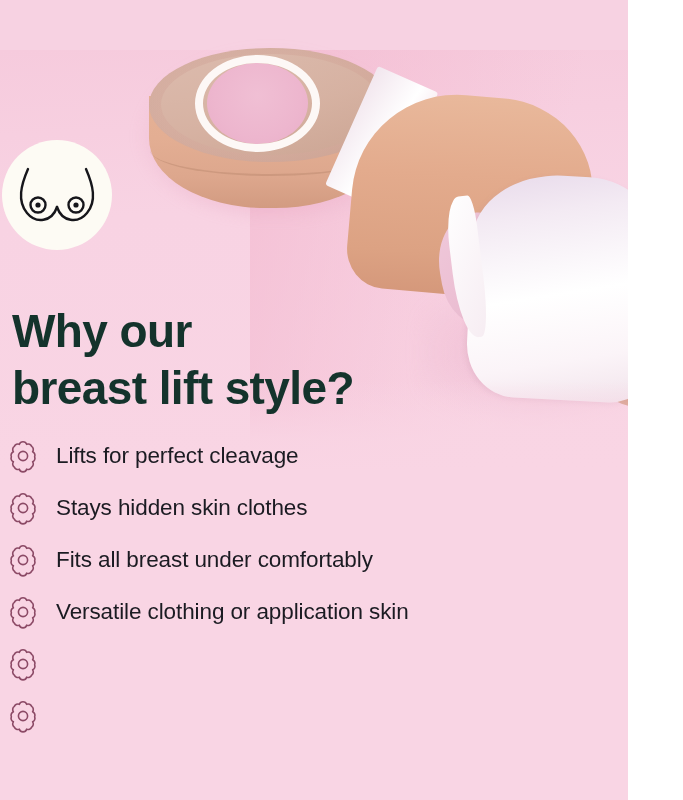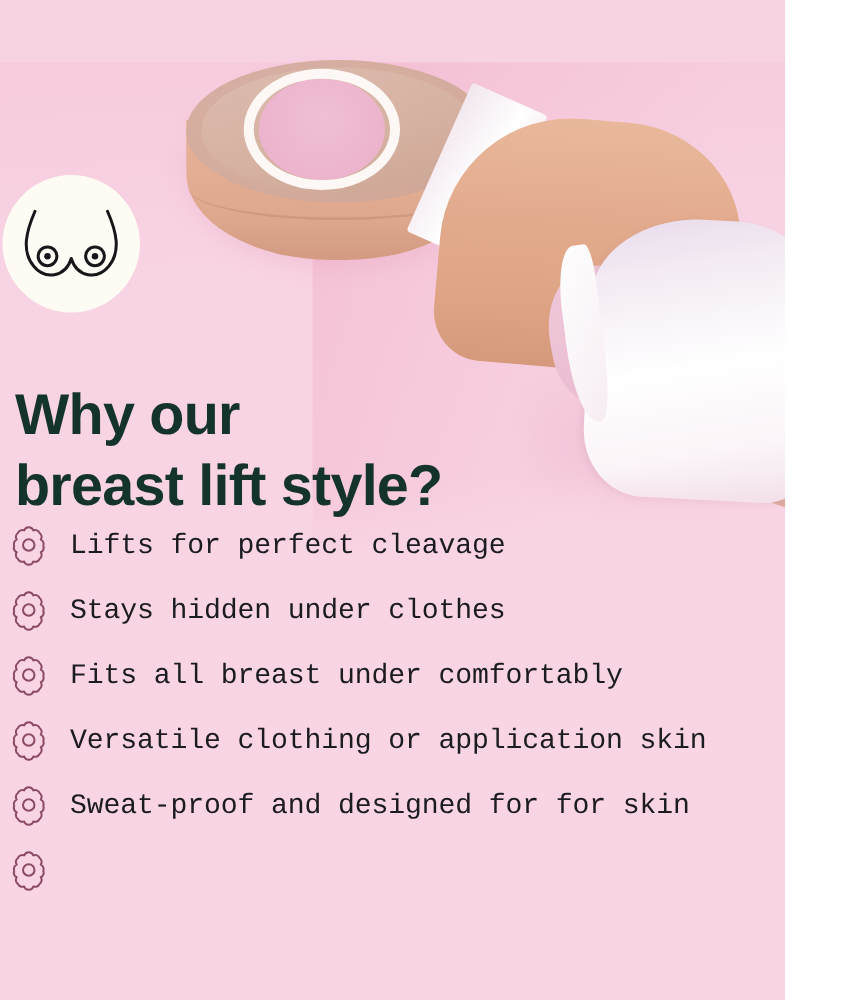--- a/index.html
+++ b/index.html
@@ -196,26 +196,25 @@
     font-weight: bold;
     line-height: 1.24;
     letter-spacing: -0.6px;
   }
   .headline .hl-line { display: block; white-space: nowrap; }
 
   
   .feature-list {
     position: absolute;
     left: 6px;
-    top: 410px;
+    top: 430px;
     width: 672px;
     margin: 0;
     padding: 0;
     list-style: none;
-    font-family: Liberation Mono, monospace;
   }
   .feature-item {
     display: flex;
     align-items: center;
     height: 52px;
   }
   .feature-icon {
     flex: 0 0 auto;
     width: 34px;
     height: 34px;
@@ -284,21 +283,21 @@
         <circle cx="20" cy="20" r="5.4" fill="none" stroke="#8c4a66" stroke-width="1.9"></circle>
       </svg>
       <span class="feature-text">Lifts for perfect cleavage</span>
     </li>
 
     <li class="feature-item">
       <svg class="feature-icon" viewBox="0 0 40 40" aria-hidden="true">
         <path d="M20 3.2 a4.5 4.5 0 0 1 4.3 3.1 4.5 4.5 0 0 1 5.9 2.4 4.5 4.5 0 0 1 1.1 6.3 4.5 4.5 0 0 1 2.4 5.9 4.5 4.5 0 0 1 -2.4 5.9 4.5 4.5 0 0 1 -1.1 6.3 4.5 4.5 0 0 1 -5.9 2.4 4.5 4.5 0 0 1 -8.6 0 4.5 4.5 0 0 1 -5.9 -2.4 4.5 4.5 0 0 1 -1.1 -6.3 4.5 4.5 0 0 1 -2.4 -5.9 4.5 4.5 0 0 1 2.4 -5.9 4.5 4.5 0 0 1 1.1 -6.3 4.5 4.5 0 0 1 5.9 -2.4 A4.5 4.5 0 0 1 20 3.2 Z" fill="none" stroke="#8c4a66" stroke-width="1.9" stroke-linejoin="round"></path>
         <circle cx="20" cy="20" r="5.4" fill="none" stroke="#8c4a66" stroke-width="1.9"></circle>
       </svg>
-      <span class="feature-text">Stays hidden under clothes</span>
+      <span class="feature-text">Stays hidden skin clothes</span>
     </li>
 
     <li class="feature-item">
       <svg class="feature-icon" viewBox="0 0 40 40" aria-hidden="true">
         <path d="M20 3.2 a4.5 4.5 0 0 1 4.3 3.1 4.5 4.5 0 0 1 5.9 2.4 4.5 4.5 0 0 1 1.1 6.3 4.5 4.5 0 0 1 2.4 5.9 4.5 4.5 0 0 1 -2.4 5.9 4.5 4.5 0 0 1 -1.1 6.3 4.5 4.5 0 0 1 -5.9 2.4 4.5 4.5 0 0 1 -8.6 0 4.5 4.5 0 0 1 -5.9 -2.4 4.5 4.5 0 0 1 -1.1 -6.3 4.5 4.5 0 0 1 -2.4 -5.9 4.5 4.5 0 0 1 2.4 -5.9 4.5 4.5 0 0 1 1.1 -6.3 4.5 4.5 0 0 1 5.9 -2.4 A4.5 4.5 0 0 1 20 3.2 Z" fill="none" stroke="#8c4a66" stroke-width="1.9" stroke-linejoin="round"></path>
         <circle cx="20" cy="20" r="5.4" fill="none" stroke="#8c4a66" stroke-width="1.9"></circle>
       </svg>
       <span class="feature-text">Fits all breast under comfortably</span>
     </li>
 
@@ -308,21 +307,20 @@
         <circle cx="20" cy="20" r="5.4" fill="none" stroke="#8c4a66" stroke-width="1.9"></circle>
       </svg>
       <span class="feature-text">Versatile clothing or application skin</span>
     </li>
 
     <li class="feature-item">
       <svg class="feature-icon" viewBox="0 0 40 40" aria-hidden="true">
         <path d="M20 3.2 a4.5 4.5 0 0 1 4.3 3.1 4.5 4.5 0 0 1 5.9 2.4 4.5 4.5 0 0 1 1.1 6.3 4.5 4.5 0 0 1 2.4 5.9 4.5 4.5 0 0 1 -2.4 5.9 4.5 4.5 0 0 1 -1.1 6.3 4.5 4.5 0 0 1 -5.9 2.4 4.5 4.5 0 0 1 -8.6 0 4.5 4.5 0 0 1 -5.9 -2.4 4.5 4.5 0 0 1 -1.1 -6.3 4.5 4.5 0 0 1 -2.4 -5.9 4.5 4.5 0 0 1 2.4 -5.9 4.5 4.5 0 0 1 1.1 -6.3 4.5 4.5 0 0 1 5.9 -2.4 A4.5 4.5 0 0 1 20 3.2 Z" fill="none" stroke="#8c4a66" stroke-width="1.9" stroke-linejoin="round"></path>
         <circle cx="20" cy="20" r="5.4" fill="none" stroke="#8c4a66" stroke-width="1.9"></circle>
       </svg>
-      <span class="feature-text">Sweat-proof and designed for for skin</span>
     </li>
 
     <li class="feature-item">
       <svg class="feature-icon" viewBox="0 0 40 40" aria-hidden="true">
         <path d="M20 3.2 a4.5 4.5 0 0 1 4.3 3.1 4.5 4.5 0 0 1 5.9 2.4 4.5 4.5 0 0 1 1.1 6.3 4.5 4.5 0 0 1 2.4 5.9 4.5 4.5 0 0 1 -2.4 5.9 4.5 4.5 0 0 1 -1.1 6.3 4.5 4.5 0 0 1 -5.9 2.4 4.5 4.5 0 0 1 -8.6 0 4.5 4.5 0 0 1 -5.9 -2.4 4.5 4.5 0 0 1 -1.1 -6.3 4.5 4.5 0 0 1 -2.4 -5.9 4.5 4.5 0 0 1 2.4 -5.9 4.5 4.5 0 0 1 1.1 -6.3 4.5 4.5 0 0 1 5.9 -2.4 A4.5 4.5 0 0 1 20 3.2 Z" fill="none" stroke="#8c4a66" stroke-width="1.9" stroke-linejoin="round"></path>
         <circle cx="20" cy="20" r="5.4" fill="none" stroke="#8c4a66" stroke-width="1.9"></circle>
       </svg>
     </li>
 
   </ul>

